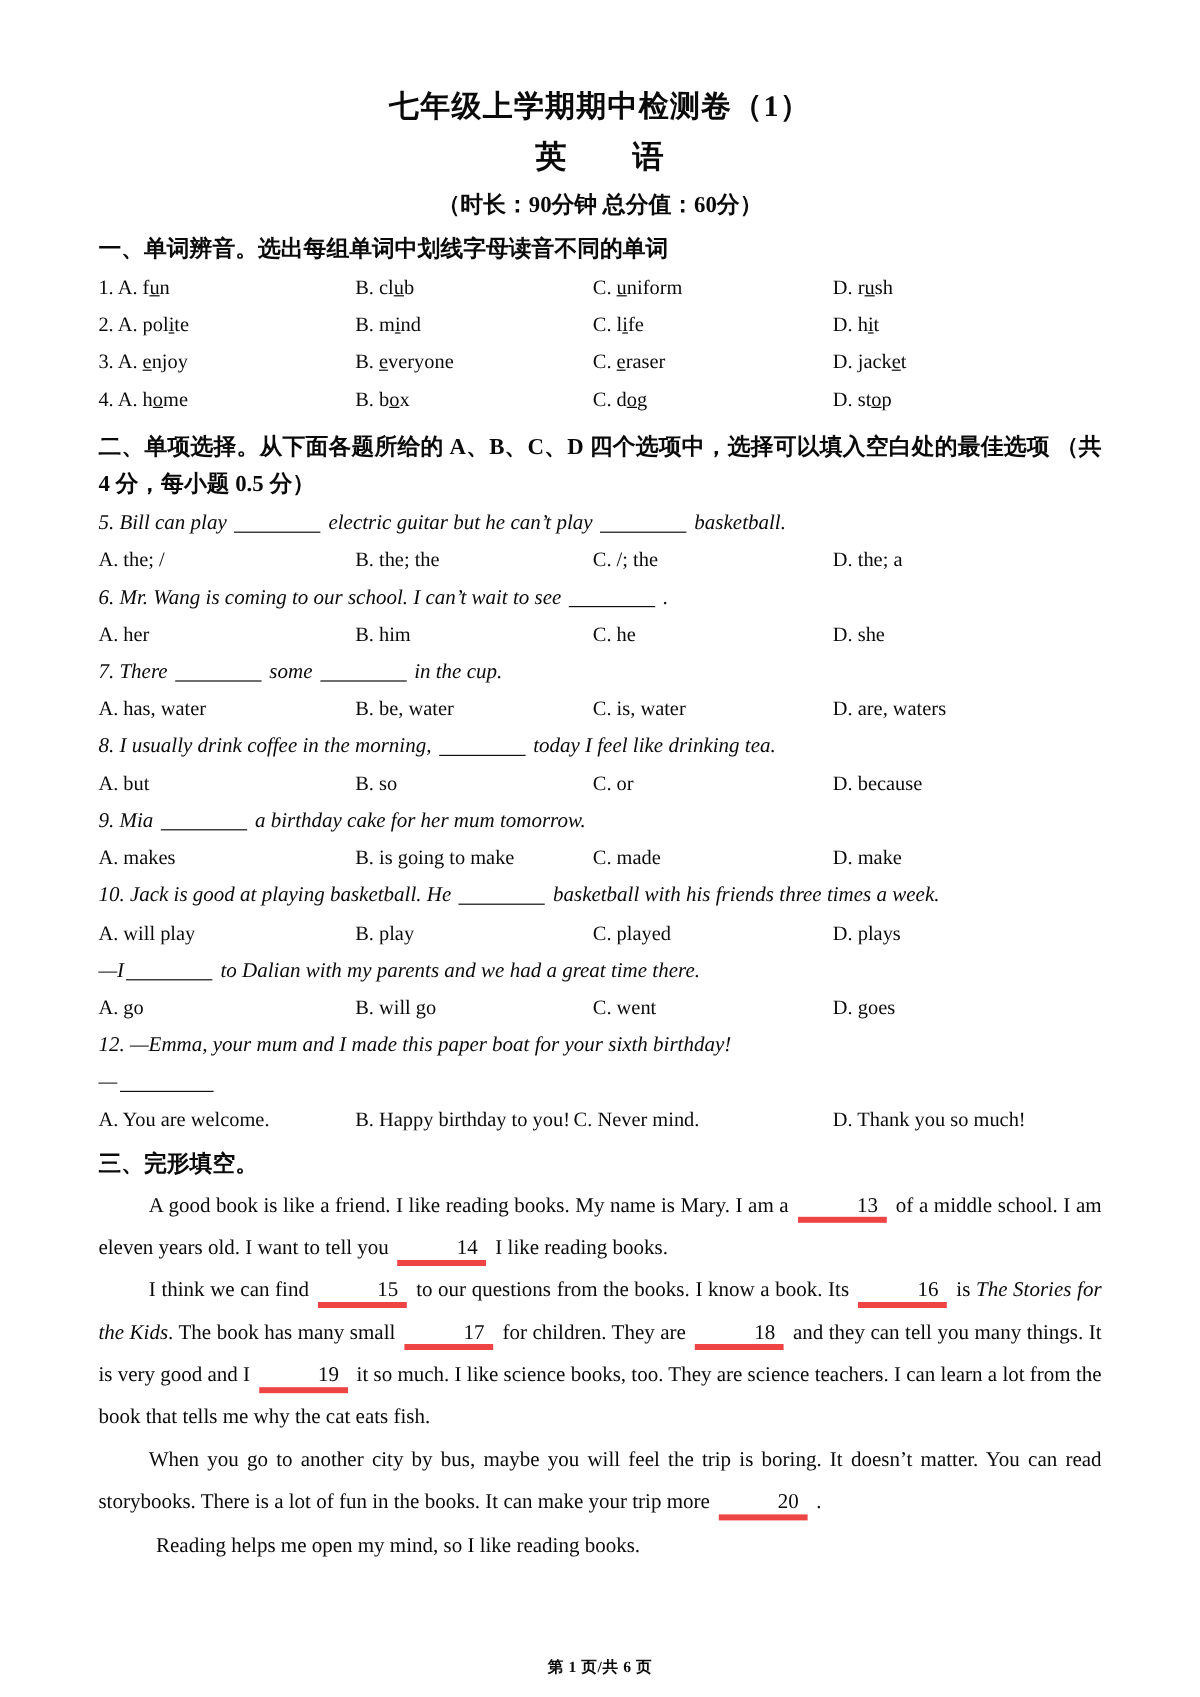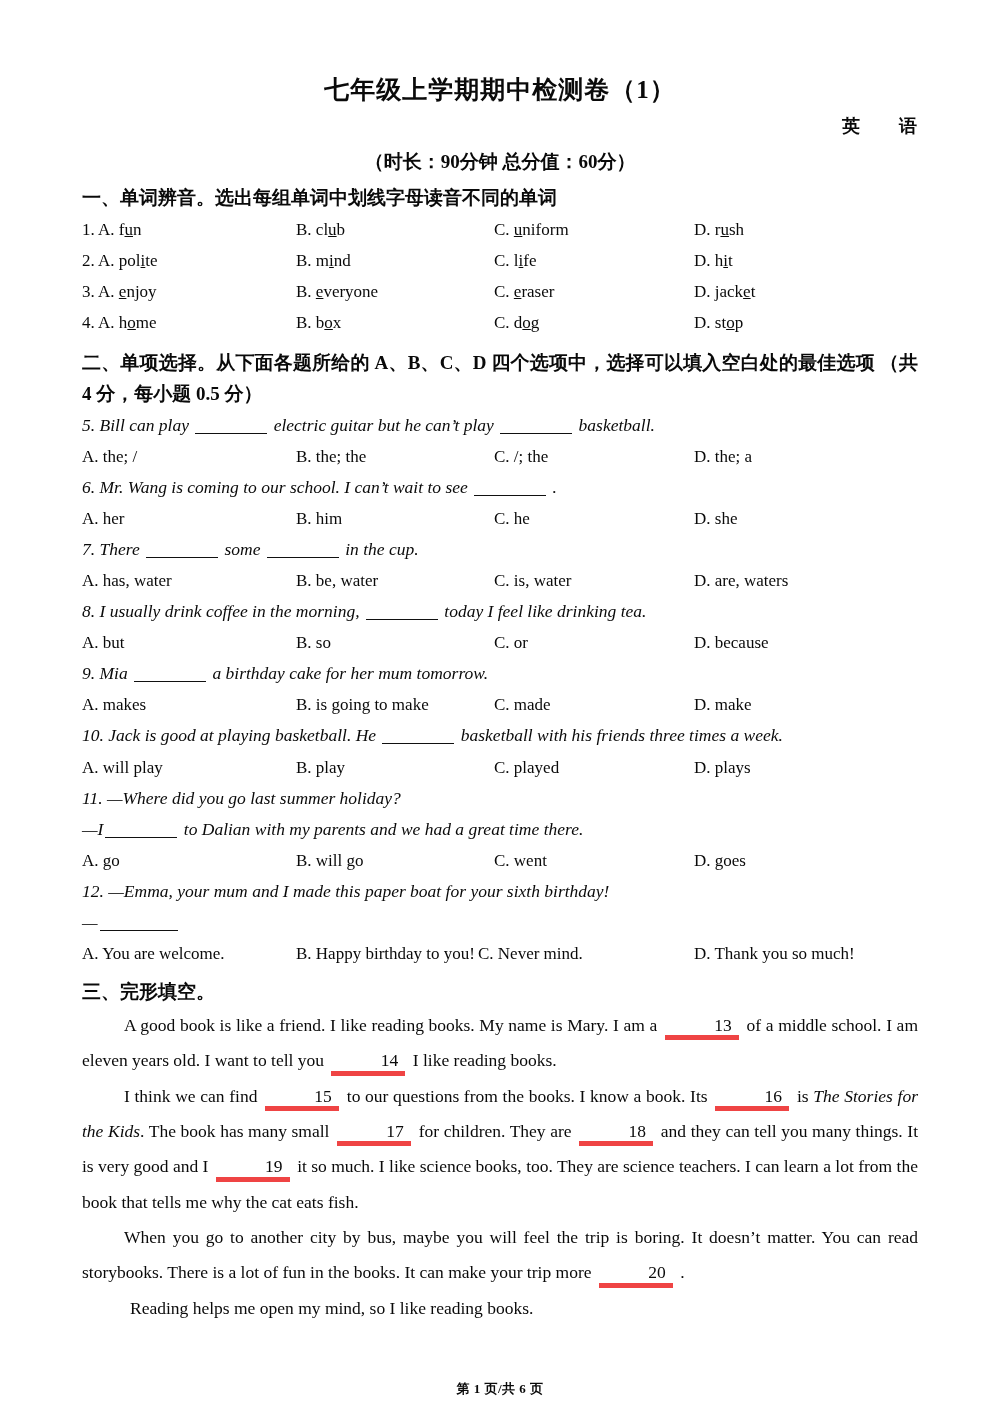--- a/index.html
+++ b/index.html
@@ -27,22 +27,22 @@
   .doc-title {
     text-align: center;
     font-size: 25px;
     font-weight: bold;
     letter-spacing: 1px;
     margin: 0;
     padding-top: 74px;
     line-height: 1.25;
   }
   .doc-subject {
-    text-align: right;
-    font-size: 18px;
+    text-align: center;
+    font-size: 26px;
     font-weight: bold;
     letter-spacing: 1px;
     margin: 0;
     padding-top: 10px;
     line-height: 1.25;
   }
   .doc-meta {
     text-align: center;
     font-size: 19px;
     font-weight: bold;
@@ -216,21 +216,20 @@
         <span class="c3">C. made</span>
         <span class="c4">D. make</span>
       </div>
       <div class="qline">10. Jack is good at playing basketball. He <span class="blank"></span> basketball with his friends three times a week.</div>
       <div class="optrow">
         <span class="c1">A. will play</span>
         <span class="c2">B. play</span>
         <span class="c3">C. played</span>
         <span class="c4">D. plays</span>
       </div>
-      <div class="qline">11. —Where did you go last summer holiday?</div>
       <div class="qline">—I<span class="blank"></span> to Dalian with my parents and we had a great time there.</div>
       <div class="optrow">
         <span class="c1">A. go</span>
         <span class="c2">B. will go</span>
         <span class="c3">C. went</span>
         <span class="c4">D. goes</span>
       </div>
       <div class="qline">12. —Emma, your mum and I made this paper boat for your sixth birthday!</div>
       <div class="qline">—<span class="blank q12"></span></div>
       <div class="optrow wide">

